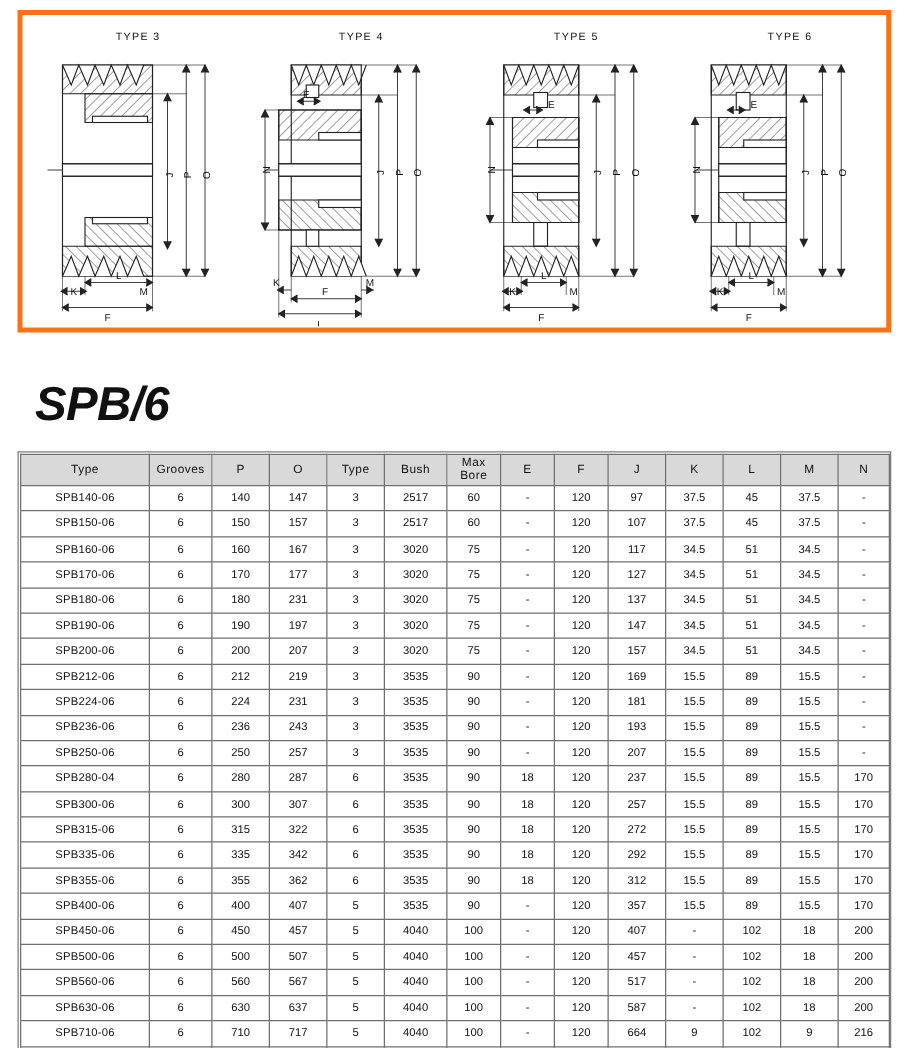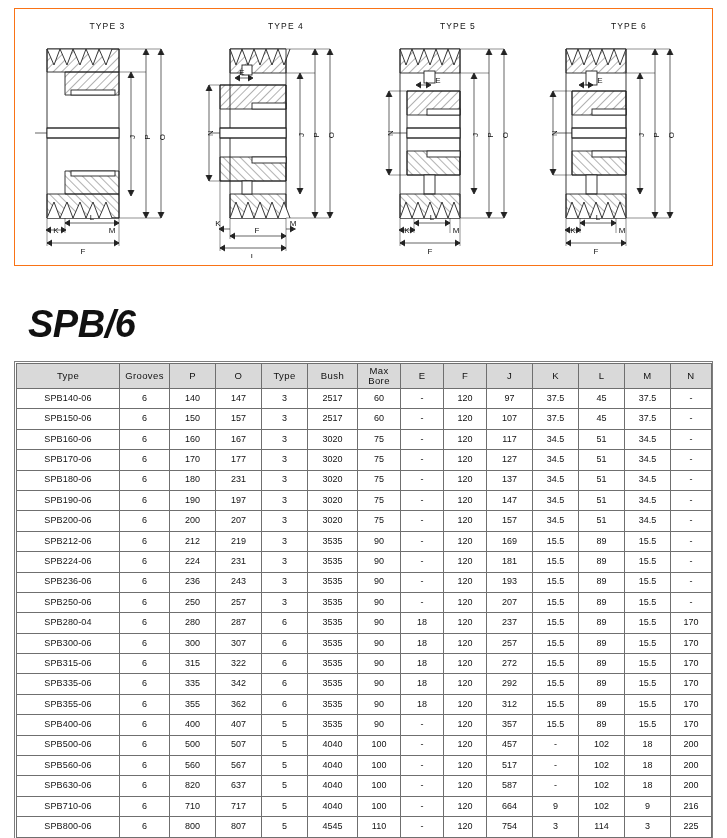--- a/index.html
+++ b/index.html
@@ -15,21 +15,21 @@
     overflow: hidden;
   }
 
   
   #diagram-panel {
     position: absolute;
     left: 14px;
     top: 8px;
     width: 699px;
     height: 258px;
-    border: 1px solid #f97316;
+    border: 4px solid #f97316;
     background: #ffffff;
     box-sizing: border-box;
   }
   .diagram-cell {
     position: absolute;
     top: 0;
     height: 100%;
   }
   .diagram-title {
     position: absolute;
@@ -700,20 +700,36 @@
           <td>90</td>
           <td>-</td>
           <td>120</td>
           <td>357</td>
           <td>15.5</td>
           <td>89</td>
           <td>15.5</td>
           <td>170</td>
         </tr>
         <tr>
+          <td class="type-cell">SPB450-06</td>
+          <td>6</td>
+          <td>450</td>
+          <td>457</td>
+          <td>5</td>
+          <td>4040</td>
+          <td>100</td>
+          <td>-</td>
+          <td>120</td>
+          <td>407</td>
+          <td>-</td>
+          <td>102</td>
+          <td>18</td>
+          <td>200</td>
+        </tr>
+        <tr>
           <td class="type-cell">SPB500-06</td>
           <td>6</td>
           <td>500</td>
           <td>507</td>
           <td>5</td>
           <td>4040</td>
           <td>100</td>
           <td>-</td>
           <td>120</td>
           <td>457</td>
@@ -734,21 +750,21 @@
           <td>120</td>
           <td>517</td>
           <td>-</td>
           <td>102</td>
           <td>18</td>
           <td>200</td>
         </tr>
         <tr>
           <td class="type-cell">SPB630-06</td>
           <td>6</td>
-          <td>820</td>
+          <td>630</td>
           <td>637</td>
           <td>5</td>
           <td>4040</td>
           <td>100</td>
           <td>-</td>
           <td>120</td>
           <td>587</td>
           <td>-</td>
           <td>102</td>
           <td>18</td>

